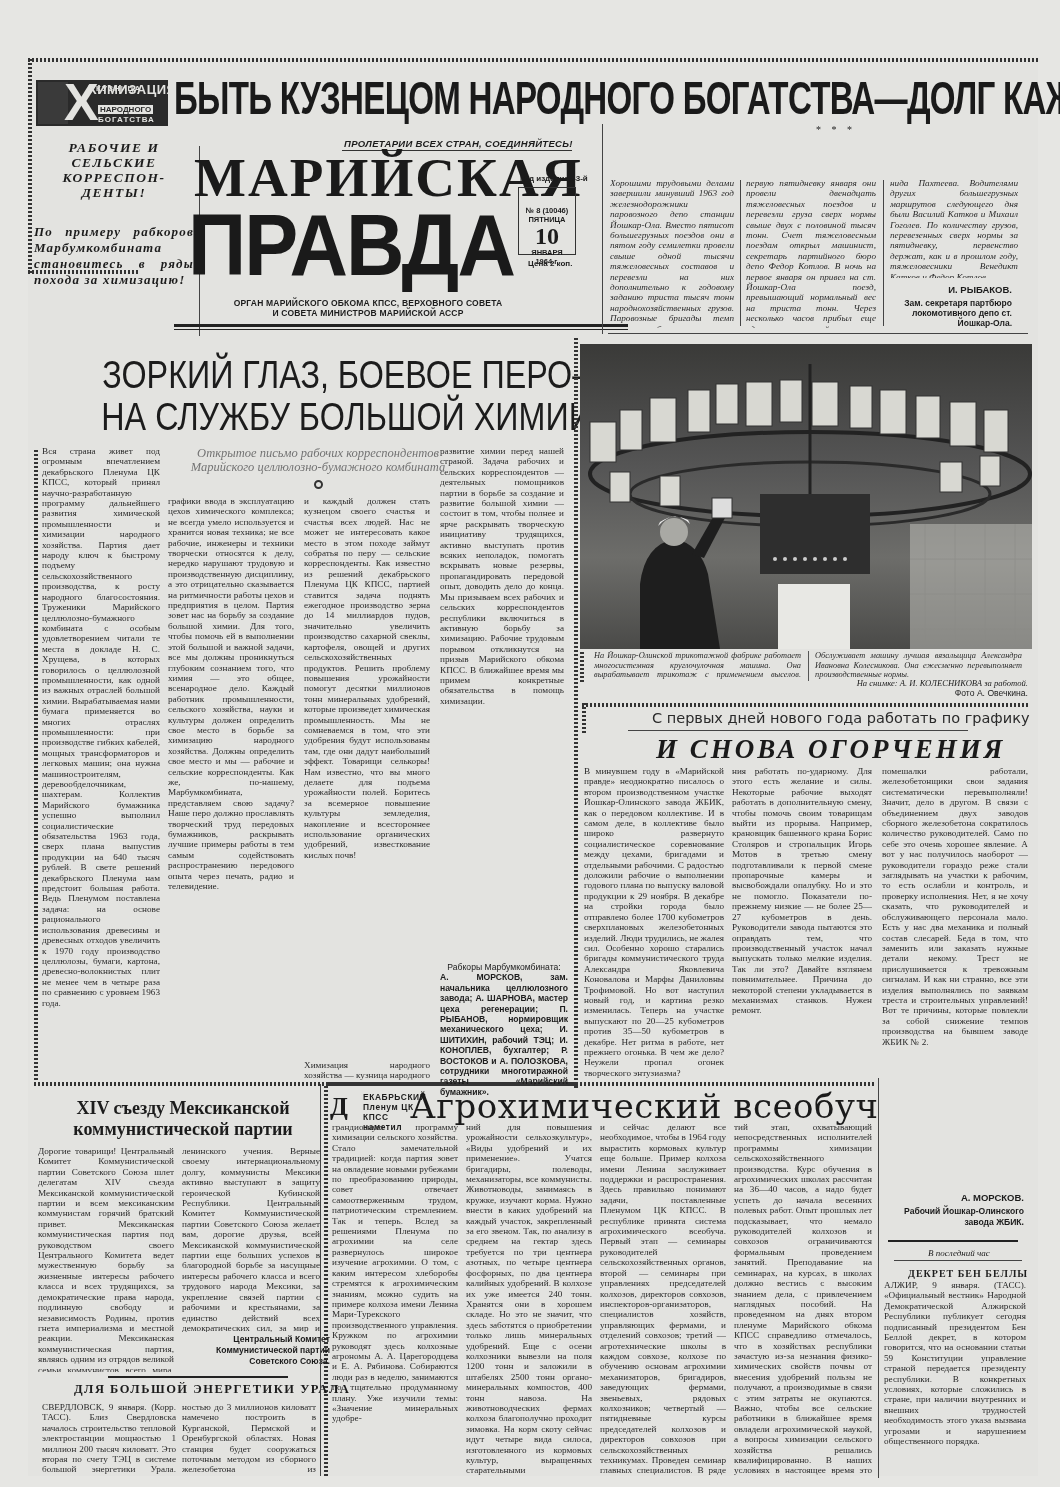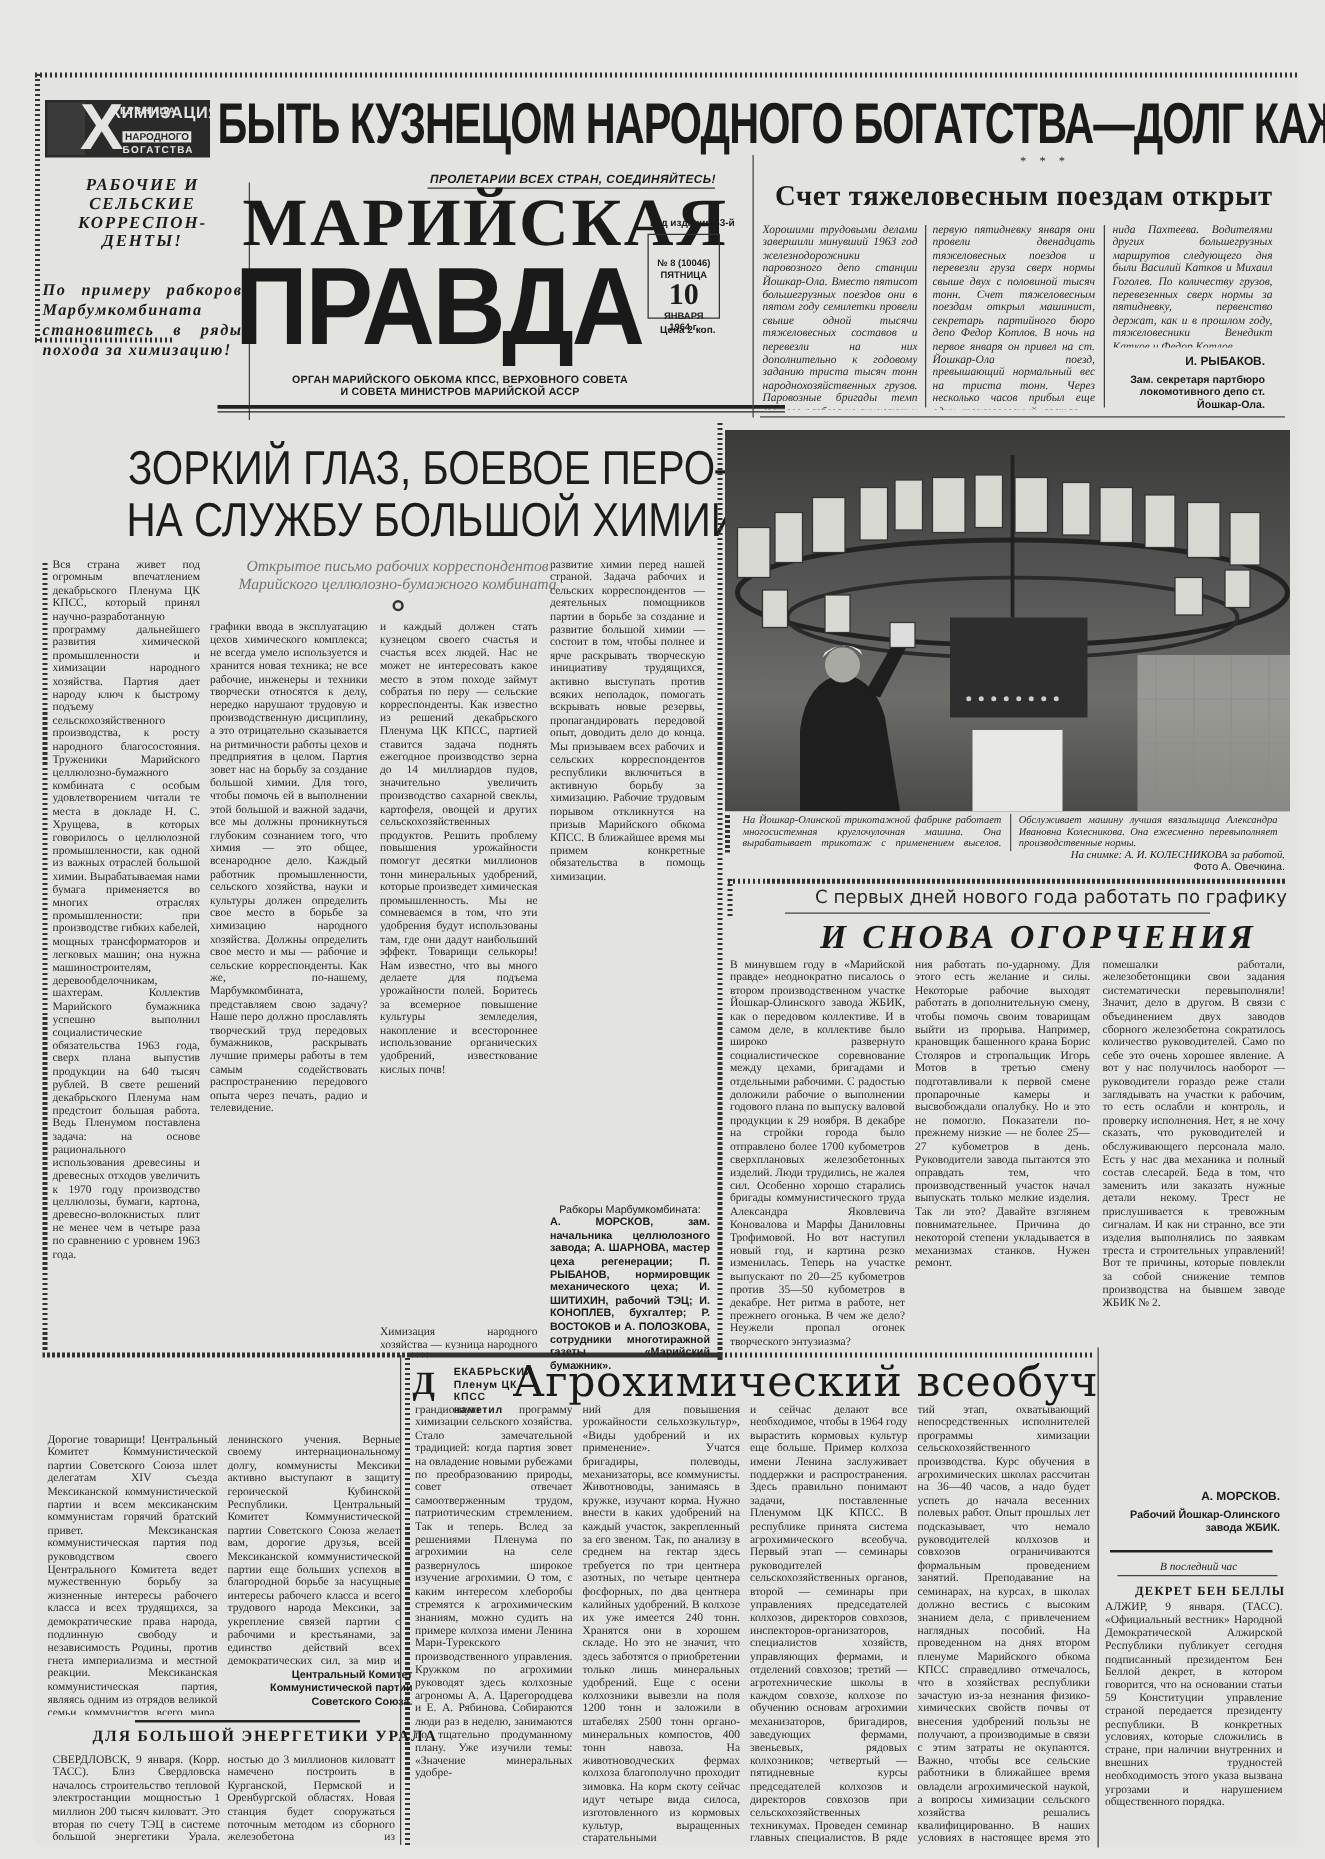--- a/index.html
+++ b/index.html
@@ -62,21 +62,20 @@
   <div class="abs" style="left:175px;top:240px;width:330px;text-align:center;font-family:'Liberation Sans',sans-serif;font-weight:bold;font-size:8.5px;line-height:10px;letter-spacing:0.2px;">
     <div>ОРГАН МАРИЙСКОГО ОБКОМА КПСС, ВЕРХОВНОГО СОВЕТА</div>
     <div>И СОВЕТА МИНИСТРОВ МАРИЙСКОЙ АССР</div>
   </div>
   <div class="abs rule" style="left:146px;top:266px;width:454px;height:3px;"></div>
   <div class="abs rule" style="left:146px;top:271px;width:454px;height:1px;"></div>
 
   <div class="abs" style="left:788px;top:66px;font-size:10px;letter-spacing:4px;">* * *</div>
   <div class="vline" style="left:574px;top:66px;height:210px;"></div>
 
-  <div class="abs" style="left:592px;top:86px;font-family:'Liberation Serif',serif;font-weight:bold;font-size:23px;letter-spacing:0.5px;">Счет тяжеловесным поездам открыт</div>
   <div class="col ital" style="left:582px;top:120px;width:124px;height:150px;overflow:hidden;">Хорошими трудовыми делами завершили минувший 1963 год железнодорожники паровозного депо станции Йошкар-Ола. Вместо пятисот большегрузных поездов они в пятом году семилетки провели свыше одной тысячи тяжеловесных составов и перевезли на них дополнительно к годовому заданию триста тысяч тонн народнохозяйственных грузов. Паровозные бригады темп взятого разбега не снижают и в новом году. Только за</div>
   <div class="vline" style="left:712px;top:122px;height:146px;"></div>
   <div class="col ital" style="left:718px;top:120px;width:130px;height:150px;overflow:hidden;">первую пятидневку января они провели двенадцать тяжеловесных поездов и перевезли груза сверх нормы свыше двух с половиной тысяч тонн. Счет тяжеловесным поездам открыл машинист, секретарь партийного бюро депо Федор Котлов. В ночь на первое января он привел на ст. Йошкар-Ола поезд, превышающий нормальный вес на триста тонн. Через несколько часов прибыл еще один тяжеловесный состав — машиниста Лео-</div>
   <div class="vline" style="left:855px;top:122px;height:146px;"></div>
   <div class="col ital" style="left:862px;top:120px;width:128px;height:100px;overflow:hidden;">нида Пахтеева. Водителями других большегрузных маршрутов следующего дня были Василий Катков и Михаил Гоголев. По количеству грузов, перевезенных сверх нормы за пятидневку, первенство держат, как и в прошлом году, тяжеловесники Венедикт Катков и Федор Котлов.</div>
   <div class="abs sig" style="left:862px;top:226px;width:122px;">И. РЫБАКОВ.</div>
   <div class="abs sig" style="left:862px;top:240px;width:122px;font-size:8.5px;line-height:10px;">Зам. секретаря партбюро локомотивного депо ст. Йошкар-Ола.</div>
   <div class="hline" style="left:580px;top:275px;width:420px;"></div>
 
   <div class="abs" style="left:30px;top:296px;width:520px;text-align:center;">
@@ -184,20 +183,24 @@
   <div class="abs hatch-v" style="left:296px;top:1026px;height:392px;"></div>
   <div class="abs" style="left:302px;top:1036px;font-family:'Liberation Serif',serif;font-size:26px;line-height:26px;font-weight:bold;">Д</div>
   <div class="abs" style="left:335px;top:1034px;width:54px;font-family:'Liberation Sans',sans-serif;font-weight:bold;font-size:8.4px;line-height:10px;letter-spacing:0.6px;">ЕКАБРЬСКИЙ Пленум ЦК КПСС наметил</div>
   <div class="abs" style="left:382px;top:1026px;font-family:'DejaVu Serif',serif;font-size:34px;line-height:44px;color:#1a1a1a;letter-spacing:0.5px;">Агрохимический всеобуч</div>
 
   <div class="col" style="left:304px;top:1064px;width:126px;height:354px;overflow:hidden;">грандиозную программу химизации сельского хозяйства. Стало замечательной традицией: когда партия зовет на овладение новыми рубежами по преобразованию природы, совет отвечает самоотверженным трудом, патриотическим стремлением. Так и теперь. Вслед за решениями Пленума по агрохимии на селе развернулось широкое изучение агрохимии. О том, с каким интересом хлеборобы стремятся к агрохимическим знаниям, можно судить на примере колхоза имени Ленина Мари-Турекского производственного управления. Кружком по агрохимии руководят здесь колхозные агрономы А. А. Царегородцева и Е. А. Рябинова. Собираются люди раз в неделю, занимаются по тщательно продуманному плану. Уже изучили темы: «Значение минеральных удобре-</div>
   <div class="col" style="left:438px;top:1064px;width:126px;height:354px;overflow:hidden;">ний для повышения урожайности сельхозкультур», «Виды удобрений и их применение». Учатся бригадиры, полеводы, механизаторы, все коммунисты. Животноводы, занимаясь в кружке, изучают корма. Нужно внести в каких удобрений на каждый участок, закрепленный за его звеном. Так, по анализу в среднем на гектар здесь требуется по три центнера азотных, по четыре центнера фосфорных, по два центнера калийных удобрений. В колхозе их уже имеется 240 тонн. Хранятся они в хорошем складе. Но это не значит, что здесь заботятся о приобретении только лишь минеральных удобрений. Еще с осени колхозники вывезли на поля 1200 тонн и заложили в штабелях 2500 тонн органо-минеральных компостов, 400 тонн навоза. На животноводческих фермах колхоза благополучно проходит зимовка. На корм скоту сейчас идут четыре вида силоса, изготовленного из кормовых культур, выращенных старательными механизаторами. Они</div>
   <div class="col" style="left:572px;top:1064px;width:126px;height:354px;overflow:hidden;">и сейчас делают все необходимое, чтобы в 1964 году вырастить кормовых культур еще больше. Пример колхоза имени Ленина заслуживает поддержки и распространения. Здесь правильно понимают задачи, поставленные Пленумом ЦК КПСС. В республике принята система агрохимического всеобуча. Первый этап — семинары руководителей сельскохозяйственных органов, второй — семинары при управлениях председателей колхозов, директоров совхозов, инспекторов-организаторов, специалистов хозяйств, управляющих фермами, и отделений совхозов; третий — агротехнические школы в каждом совхозе, колхозе по обучению основам агрохимии механизаторов, бригадиров, заведующих фермами, звеньевых, рядовых колхозников; четвертый — пятидневные курсы председателей колхозов и директоров совхозов при сельскохозяйственных техникумах. Проведен семинар главных специалистов. В ряде управлений идут семинары руководящего состава. Но не слишком ли затянулись первые два этапа всеобуча? Ведь самый главный и самый массовый это тре-</div>
   <div class="col" style="left:706px;top:1064px;width:138px;height:354px;overflow:hidden;">тий этап, охватывающий непосредственных исполнителей программы химизации сельскохозяйственного производства. Курс обучения в агрохимических школах рассчитан на 36—40 часов, а надо будет успеть до начала весенних полевых работ. Опыт прошлых лет подсказывает, что немало руководителей колхозов и совхозов ограничиваются формальным проведением занятий. Преподавание на семинарах, на курсах, в школах должно вестись с высоким знанием дела, с привлечением наглядных пособий. На проведенном на днях втором пленуме Марийского обкома КПСС справедливо отмечалось, что в хозяйствах республики зачастую из-за незнания физико-химических свойств почвы от внесения удобрений пользы не получают, а производимые в связи с этим затраты не окупаются. Важно, чтобы все сельские работники в ближайшее время овладели агрохимической наукой, а вопросы химизации сельского хозяйства решались квалифицированно. В наших условиях в настоящее время это задача номер один. На ее осуществление следует направить все силы общественности, все внимание партийных, профсоюзных и комсомольских организаций.</div>
 
+  <div class="abs" style="left:20px;top:1040px;width:270px;text-align:center;font-family:'Liberation Serif',serif;font-weight:bold;font-size:18px;line-height:21px;">
+    <div>XIV съезду Мексиканской</div>
+    <div>коммунистической партии</div>
+  </div>
   <div class="col" style="left:10px;top:1088px;width:136px;height:226px;overflow:hidden;">Дорогие товарищи! Центральный Комитет Коммунистической партии Советского Союза шлет делегатам XIV съезда Мексиканской коммунистической партии и всем мексиканским коммунистам горячий братский привет. Мексиканская коммунистическая партия под руководством своего Центрального Комитета ведет мужественную борьбу за жизненные интересы рабочего класса и всех трудящихся, за демократические права народа, подлинную свободу и независимость Родины, против гнета империализма и местной реакции. Мексиканская коммунистическая партия, являясь одним из отрядов великой семьи коммунистов всего мира, руководствуясь принципами Декларации 1957 и Заявления 1960 гг., последовательно борется за единство международного коммунистического движения, отстаивает чистоту марксистско-</div>
   <div class="col" style="left:154px;top:1088px;width:138px;height:186px;overflow:hidden;">ленинского учения. Верные своему интернациональному долгу, коммунисты Мексики активно выступают в защиту героической Кубинской Республики. Центральный Комитет Коммунистической партии Советского Союза желает вам, дорогие друзья, всей Мексиканской коммунистической партии еще больших успехов в благородной борьбе за насущные интересы рабочего класса и всего трудового народа Мексики, за укрепление связей партии с рабочими и крестьянами, за единство действий всех демократических сил, за мир и социальный прогресс. Да здравствует Мексиканская коммунистическая партия! Да здравствует дружба народов Мексики и Советского Союза!</div>
   <div class="abs sig" style="left:180px;top:1276px;width:122px;font-size:8.6px;line-height:11px;">Центральный Комитет Коммунистической партии Советского Союза.</div>
 
   <div class="abs rule" style="left:80px;top:1318px;width:180px;height:2px;"></div>
   <div class="abs" style="left:46px;top:1324px;font-family:'Liberation Serif',serif;font-weight:bold;font-size:12.5px;letter-spacing:1.5px;">ДЛЯ БОЛЬШОЙ ЭНЕРГЕТИКИ УРАЛА</div>
   <div class="col" style="left:14px;top:1344px;width:134px;height:74px;overflow:hidden;">СВЕРДЛОВСК, 9 января. (Корр. ТАСС). Близ Свердловска началось строительство тепловой электростанции мощностью 1 миллион 200 тысяч киловатт. Это вторая по счету ТЭЦ в системе большой энергетики Урала. Первая уже строится на северо-западе Башкирии. Тепловые электростанции мощ-</div>
   <div class="col" style="left:154px;top:1344px;width:134px;height:74px;overflow:hidden;">ностью до 3 миллионов киловатт намечено построить в Курганской, Пермской и Оренбургской областях. Новая станция будет сооружаться поточным методом из сборного железобетона из унифицированных деталей. Это намного сократит стоимость строительства.</div>
   <div class="vline" style="left:292px;top:1026px;height:392px;"></div>
 </div>

